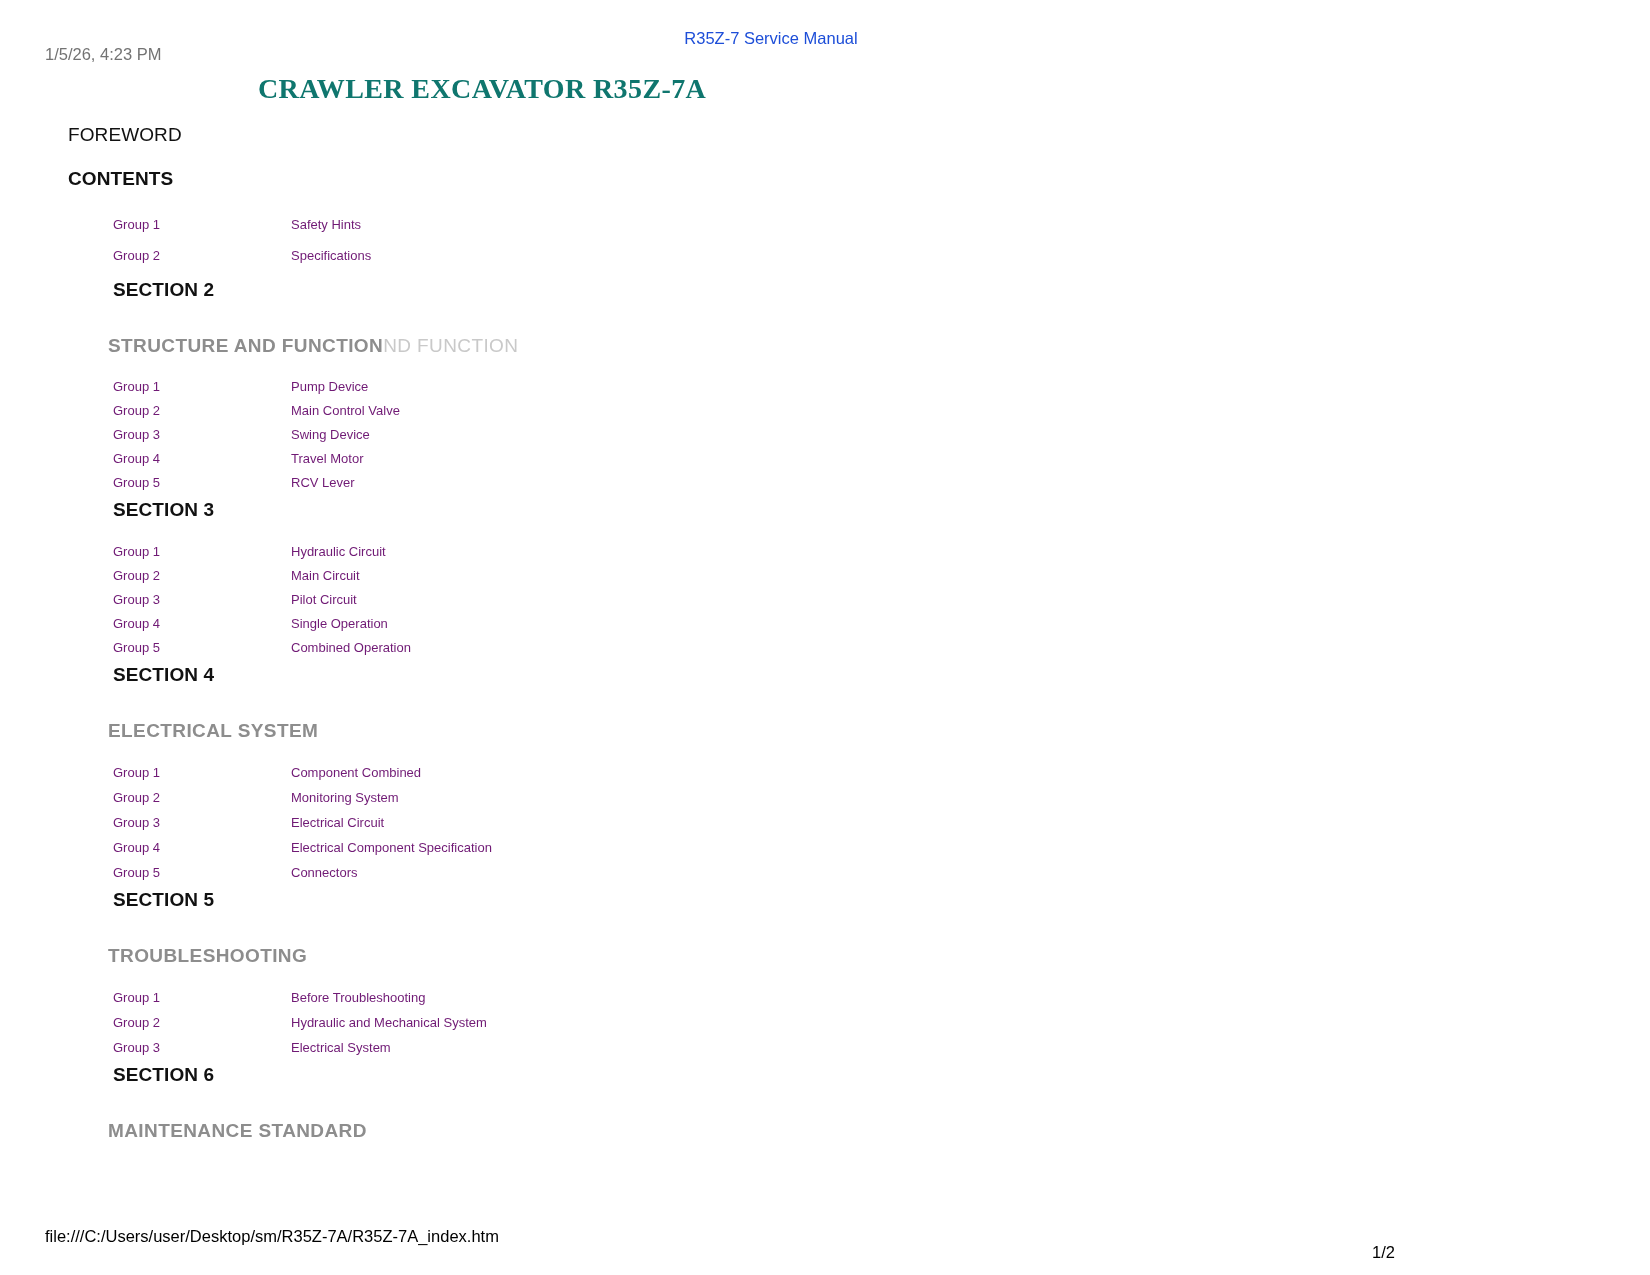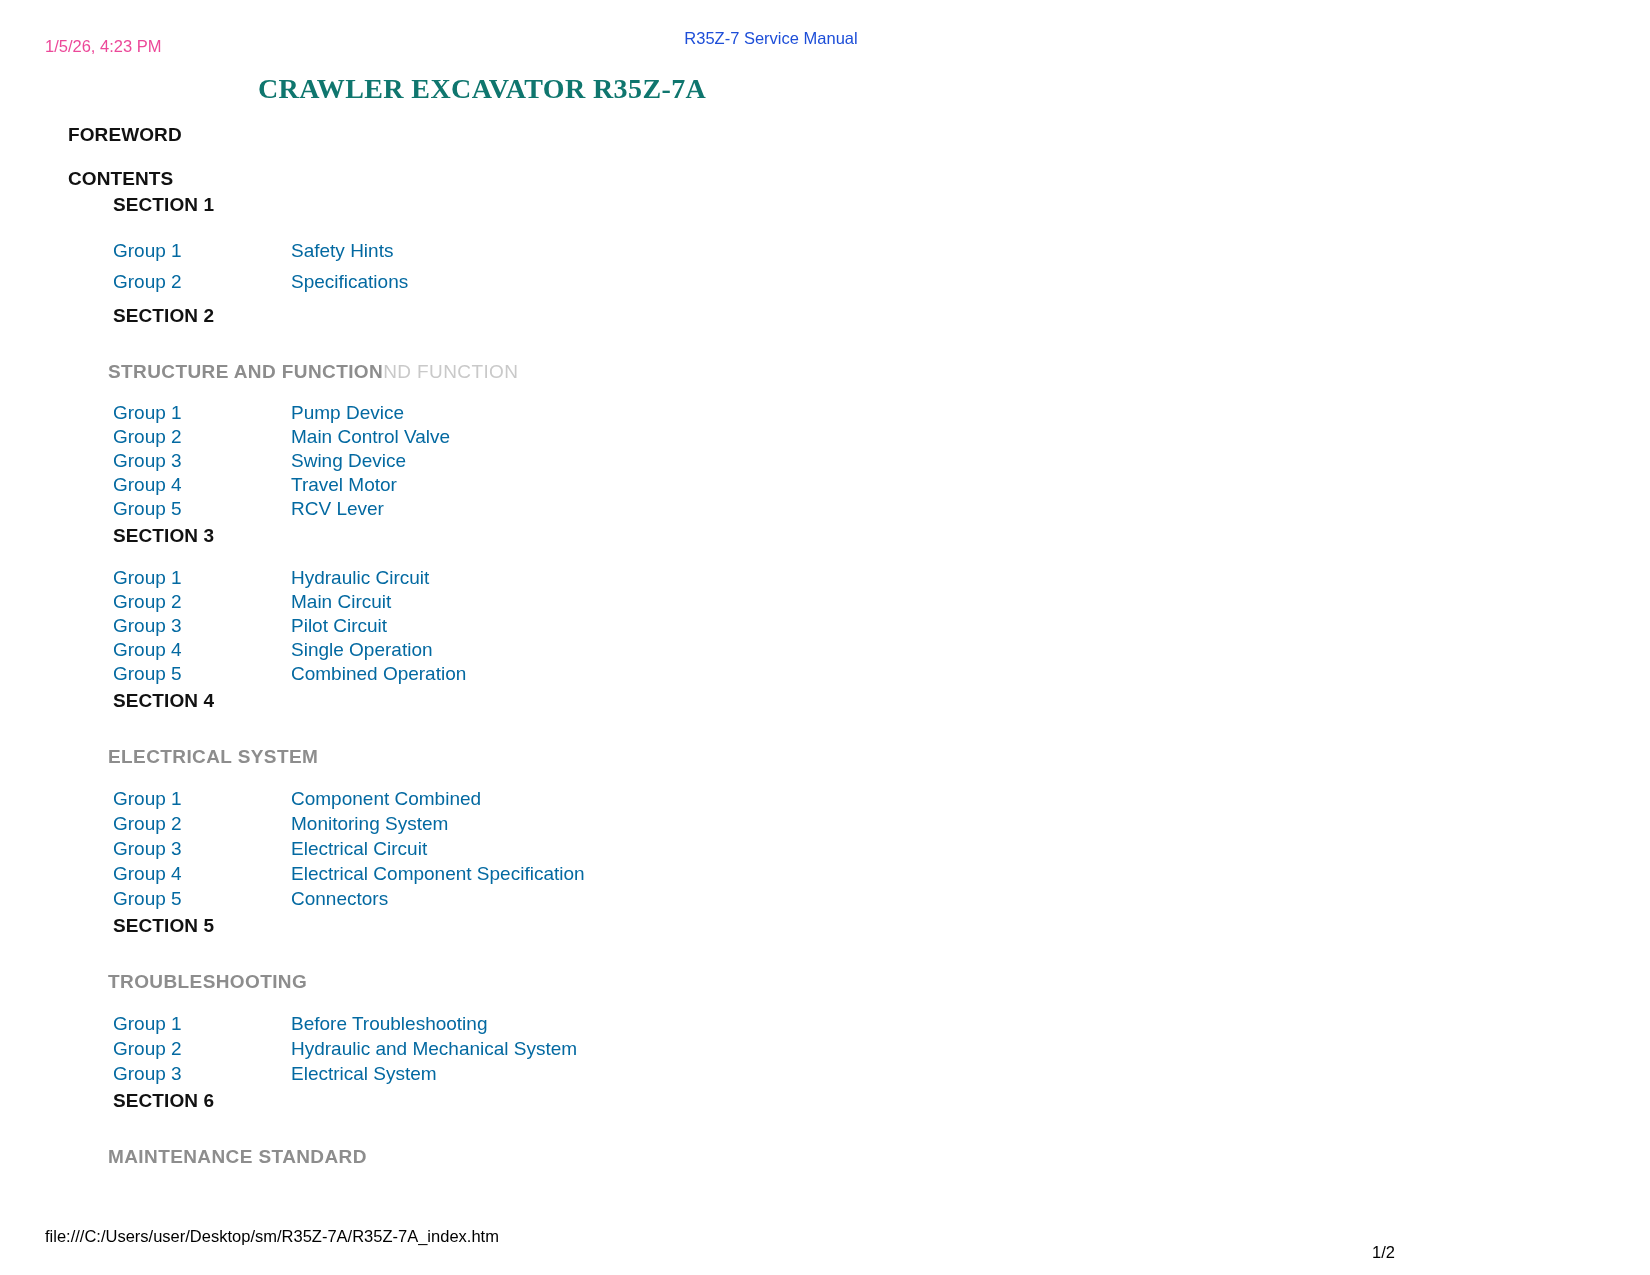--- a/index.html
+++ b/index.html
@@ -26,24 +26,24 @@
   .print-header {
     position: absolute;
     top: 28px;
     left: 0;
     width: 1650px;
     height: 24px;
   }
   .print-header .hdr-date {
     position: absolute;
     left: 45px;
-    top: 8px;
+    top: 16px;
     font-size: 16.5px;
     line-height: 20px;
-    color: #ec4899;
+    color: #737373;
     white-space: nowrap;
   }
   .print-header .hdr-title {
     position: absolute;
     left: 0;
     top: 0;
     width: 1542px;
     text-align: center;
     font-size: 16.5px;
     line-height: 20px;
@@ -95,21 +95,21 @@
     line-height: 38px;
     letter-spacing: 0.4px;
     color: #0f766e;
     white-space: nowrap;
   }
 
   .foreword {
     margin: 0;
     padding: 14px 0 0 68px;
     font-size: 19px;
-    font-weight: bold;
+    font-weight: normal;
     line-height: 26px;
     color: #111111;
     letter-spacing: 0.1px;
   }
 
   .contents-label {
     margin: 0;
     padding: 18px 0 0 68px;
     font-size: 19px;
     font-weight: bold;
@@ -152,22 +152,22 @@
 
   .groups {
     margin: 0;
     padding: 0;
     list-style: none;
   }
   .groups li {
     position: relative;
     height: 24px;
     line-height: 24px;
-    font-size: 19px;
-    color: #0369a1;
+    font-size: 13px;
+    color: #701a75;
     white-space: nowrap;
   }
   .groups li .g-label {
     position: absolute;
     left: 113px;
     top: 0;
   }
   .groups li .g-title {
     position: absolute;
     left: 291px;
@@ -185,21 +185,20 @@
     <div class="hdr-date">1/5/26, 4:23 PM</div>
     <div class="hdr-title">R35Z-7 Service Manual</div>
   </div>
 
   <div class="doc">
     <h1 class="doc-title">CRAWLER EXCAVATOR R35Z-7A</h1>
     <div class="foreword">FOREWORD</div>
     <div class="contents-label">CONTENTS</div>
     <div id="sections-host">
         <div class="section-block">
-          <div class="section-num">SECTION 1</div>
           <ul class="groups tall" style="padding-top: 17px; padding-bottom: 6px;">
             <li>
               <span class="g-label">Group 1</span>
               <span class="g-title">Safety Hints</span>
             </li>
             <li>
               <span class="g-label">Group 2</span>
               <span class="g-title">Specifications</span>
             </li>
           </ul>

